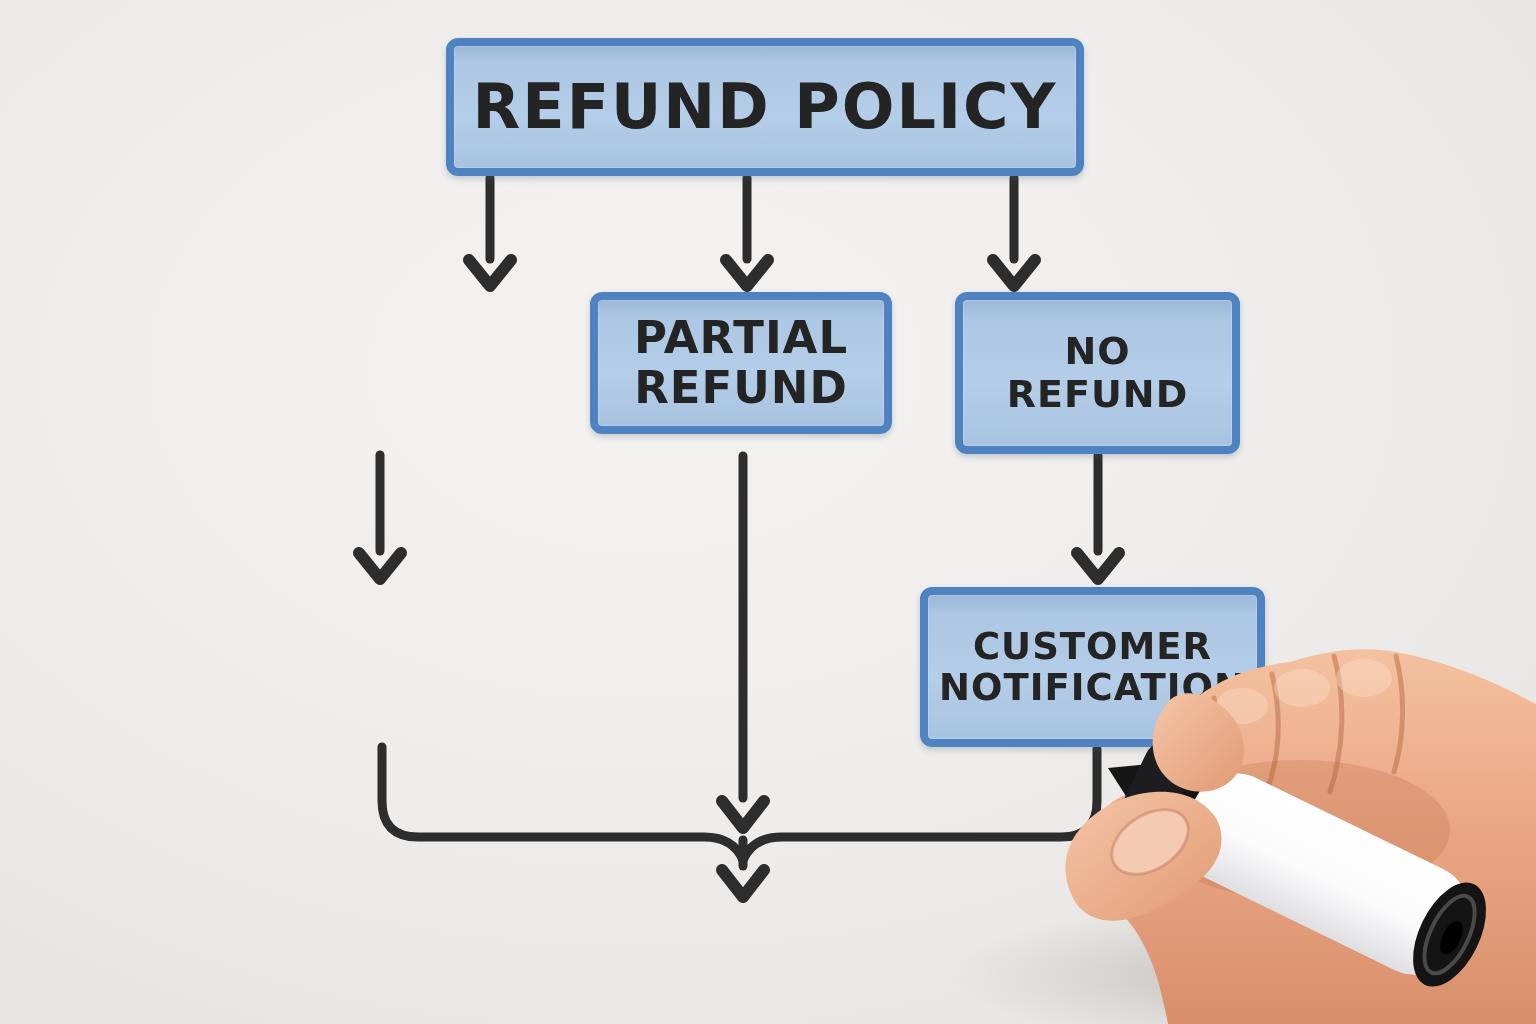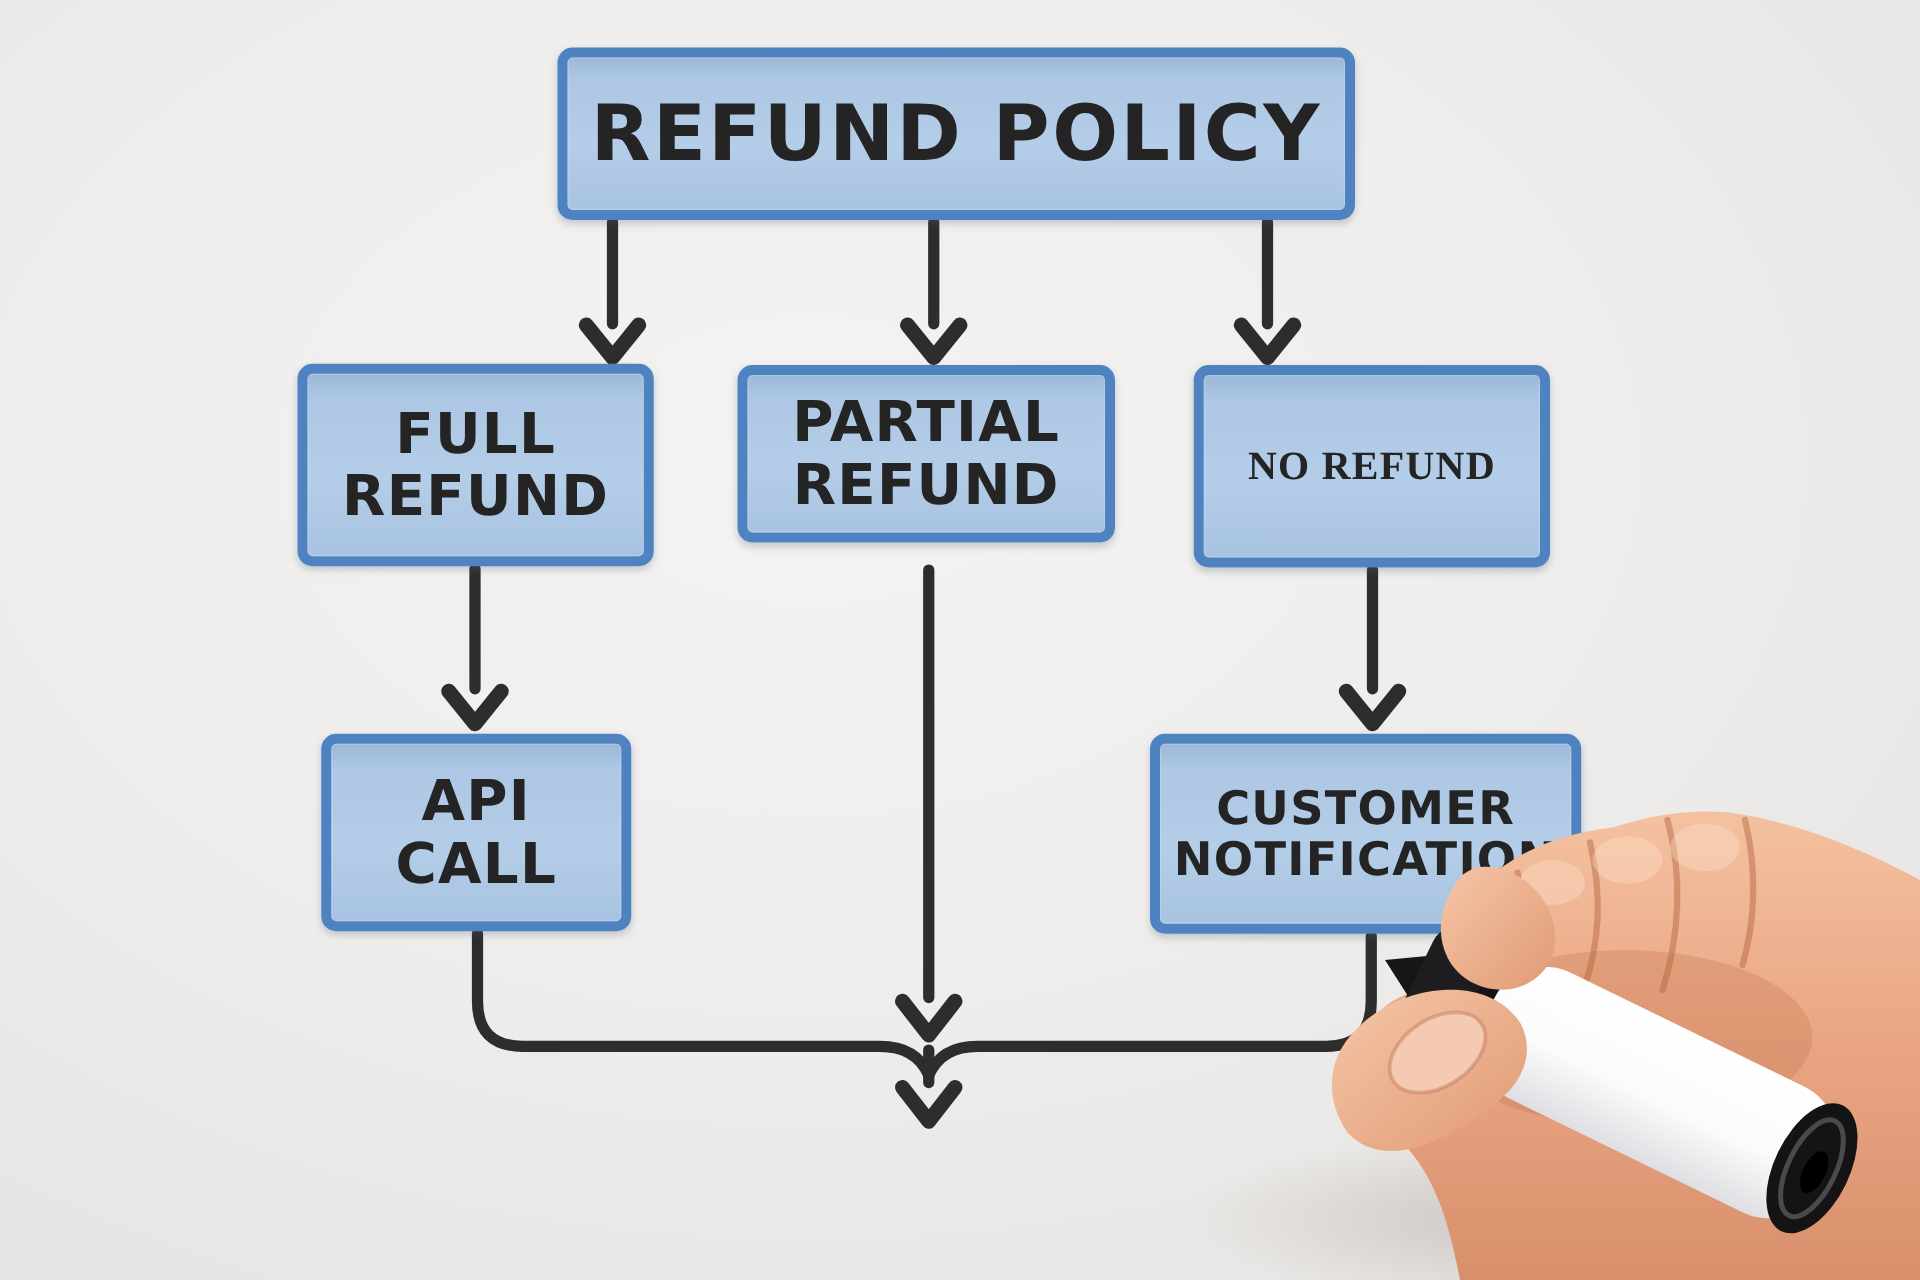--- a/index.html
+++ b/index.html
@@ -22,21 +22,21 @@
     display:flex;align-items:center;justify-content:center;
     text-align:center;
     color:#242424;
     font-weight:bold;
     line-height:1.12;
     letter-spacing:1px;
   }
   #node-root{left:446px;top:38px;width:638px;height:138px;font-size:62px;letter-spacing:2px;}
   #node-full{left:238px;top:291px;width:285px;height:162px;font-size:45px;padding:0 26px;}
   #node-partial{left:590px;top:292px;width:302px;height:142px;font-size:45px;padding:0 12px;}
-  #node-no{left:955px;top:292px;width:285px;height:162px;font-size:32px;padding:0 26px;font-family:Liberation Serif, serif;}
+  #node-no{left:955px;top:292px;width:285px;height:162px;font-size:38px;padding:0 26px;}
   #node-api{left:257px;top:587px;width:248px;height:158px;font-size:45px;padding:0 40px;}
   #node-customer{left:920px;top:587px;width:345px;height:160px;font-size:37px;padding:0 4px;}
 </style>
 </head>
 <body>
 
 <div class="stage">
 
   <svg class="layer" viewBox="0 0 1536 1024">
     <g stroke="#2d2d2d" stroke-width="9" fill="none" stroke-linecap="round" stroke-linejoin="round">
@@ -64,31 +64,25 @@
       <path d="M1097 749 L1097 801 Q1097 837 1061 837 L782 837 Q753 837 743 860"></path>
 
       <path d="M743 840 L743 866"></path>
       <path stroke-width="12" d="M722 870 L743 897 L764 870"></path>
     </g>
   </svg>
 
   <div class="node" id="node-root">
     <span>REFUND POLICY</span>
   </div>
-  <div class="node" id="node-full">
-    <span>FULL REFUND</span>
-  </div>
   <div class="node" id="node-partial">
     <span>PARTIAL REFUND</span>
   </div>
   <div class="node" id="node-no">
     <span>NO REFUND</span>
-  </div>
-  <div class="node" id="node-api">
-    <span>API CALL</span>
   </div>
   <div class="node" id="node-customer">
     <span>CUSTOMER NOTIFICATION</span>
   </div>
 
   <svg class="layer" viewBox="0 0 1536 1024">
     <defs>
       <linearGradient id="skin" x1="0" y1="0" x2="0" y2="1">
         <stop offset="0" stop-color="#f4c1a0"></stop>
         <stop offset="0.45" stop-color="#eba886"></stop>

